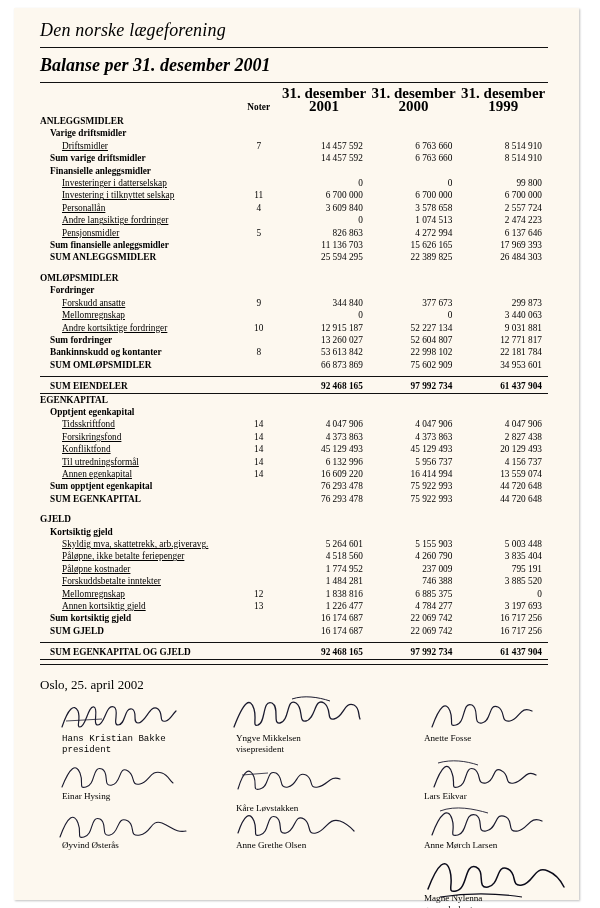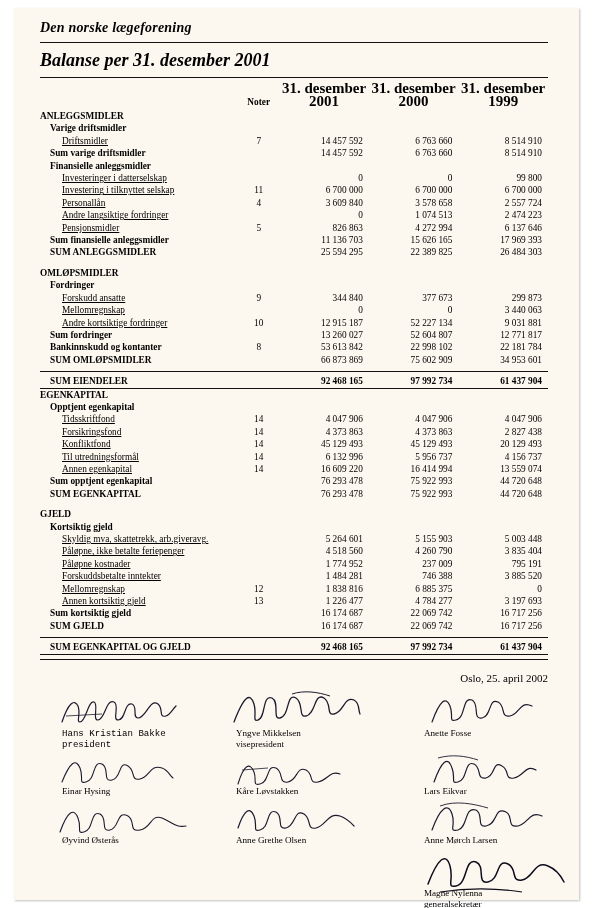--- a/index.html
+++ b/index.html
@@ -27,22 +27,22 @@
     box-shadow: 1px 1px 2px rgba(0,0,0,0.25);
   }
   .inner {
     position: absolute;
     left: 26px;
     top: 12px;
     width: 508px;
   }
   .org-title {
     font-style: italic;
-    font-weight: bold;
-    font-size: 14px;
+    font-weight: normal;
+    font-size: 18px;
     letter-spacing: 0.2px;
     padding-bottom: 6px;
   }
   .rule-thick {
     border-top: 1.6px solid #111;
     margin: 0;
   }
   .rule-thin {
     border-top: 0.9px solid #111;
     margin: 0;
@@ -101,23 +101,22 @@
   }
   .afterline td { padding-top: 3px !important; }
 
   .sign-area {
     position: relative;
     margin-top: 10px;
     height: 240px;
     font-size: 9.3px;
   }
   .sig-date {
-    font-size: 11px;
+    font-size: 13px;
     padding-top: 2px;
-    text-align: right;
   }
   .sig {
     position: absolute;
     font-size: 9.1px;
     line-height: 11px;
   }
   .sig .nm { white-space: nowrap; }
   .sig .ttl { white-space: nowrap; }
   .scribble {
     position: absolute;
@@ -507,21 +506,21 @@
           <div class="ttl">visepresident</div>
         </div>
         <div class="sig" style="left:384px; top:58px;">
           <div class="nm">Anette Fosse</div>
           <div class="ttl"></div>
         </div>
 
         <div class="sig" style="left:22px; top:116px;">
           <div class="nm">Einar Hysing</div>
         </div>
-        <div class="sig" style="left:196px; top:116px;">
+        <div class="sig" style="left:196px; top:128px;">
           <div class="nm">Kåre Løvstakken</div>
         </div>
         <div class="sig" style="left:384px; top:116px;">
           <div class="nm">Lars Eikvar</div>
         </div>
 
         <div class="sig" style="left:22px; top:165px;">
           <div class="nm">Øyvind Østerås</div>
         </div>
         <div class="sig" style="left:196px; top:165px;">

